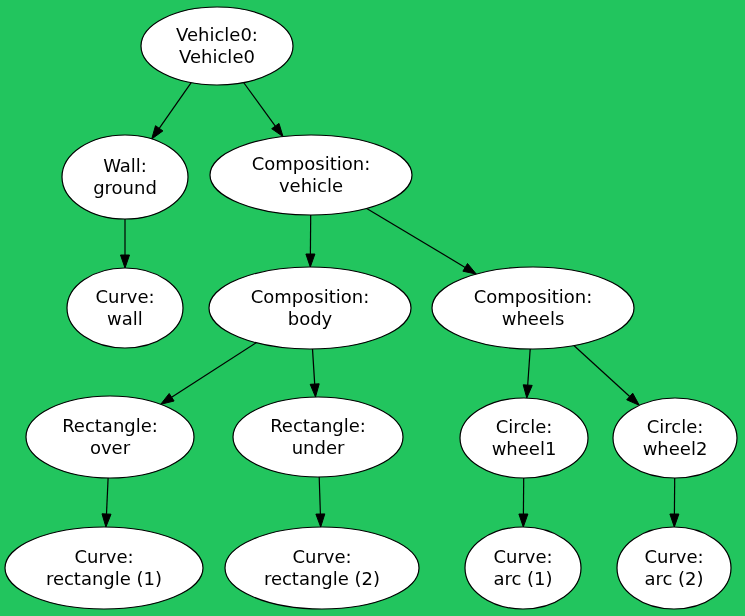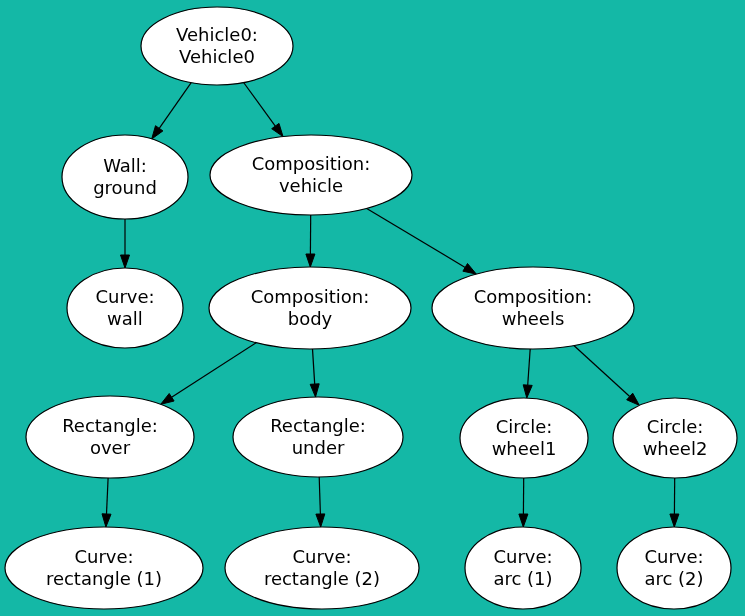--- a/index.html
+++ b/index.html
@@ -4,21 +4,21 @@
 <style>
   html, body {
     margin: 0;
     padding: 0;
     background: #ffffff;
   }
   .canvas {
     position: relative;
     width: 745px;
     height: 616px;
-    background: #14b8a6;
+    background: #22c55e;
     overflow: hidden;
   }
   svg {
     display: block;
   }
   svg text {
     font-family: "DejaVu Sans", "Liberation Sans", sans-serif;
     font-size: 18px;
     fill: #000000;
   }

